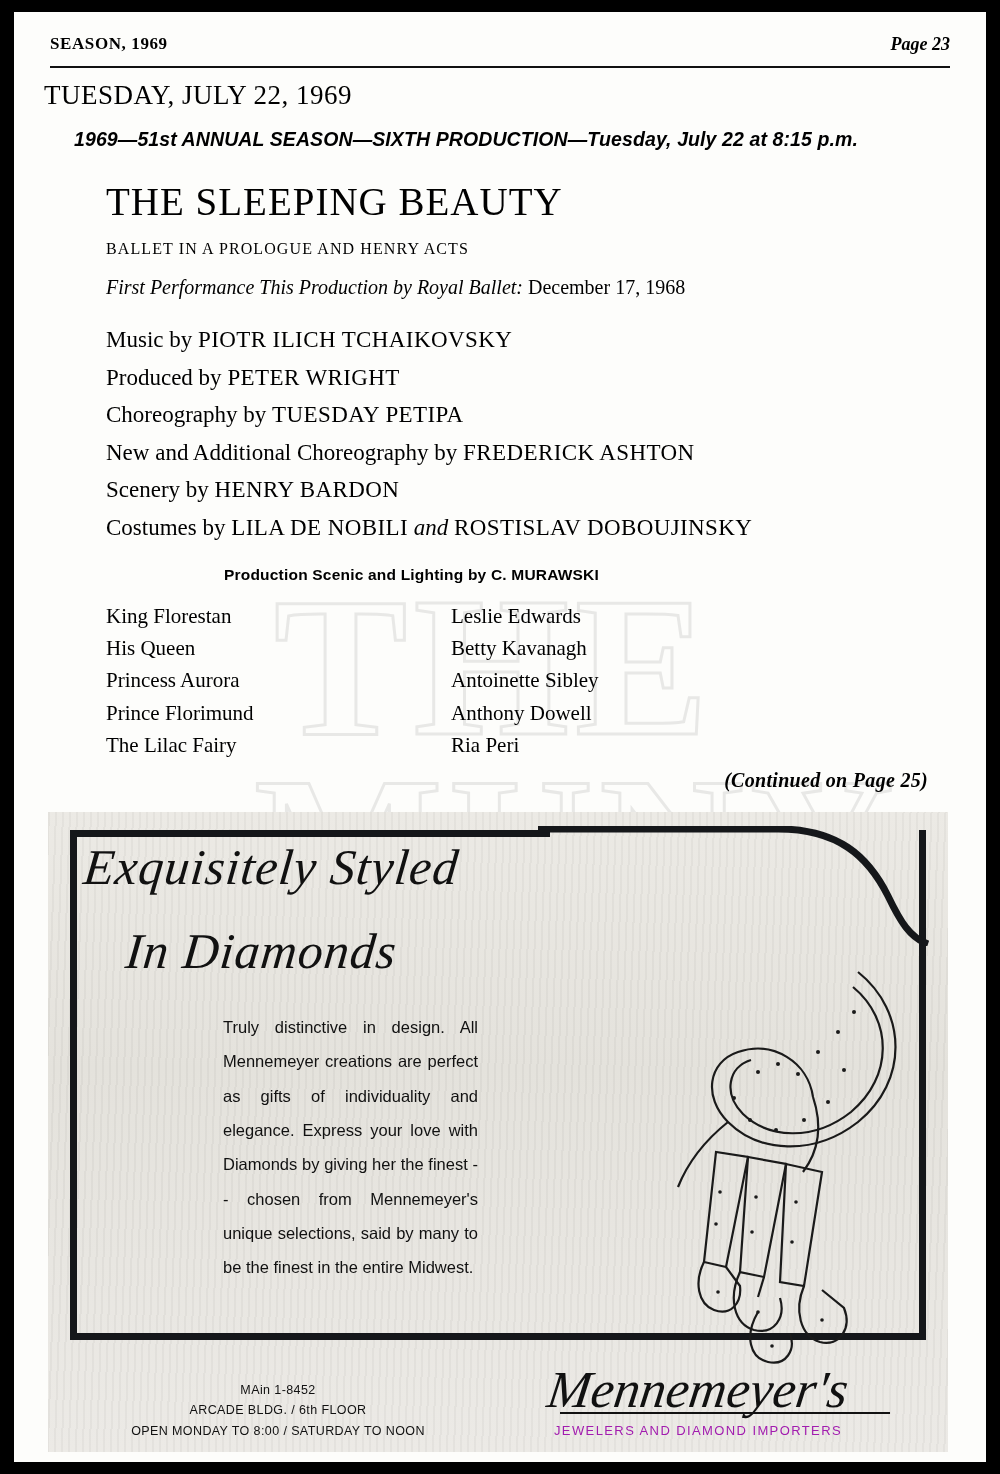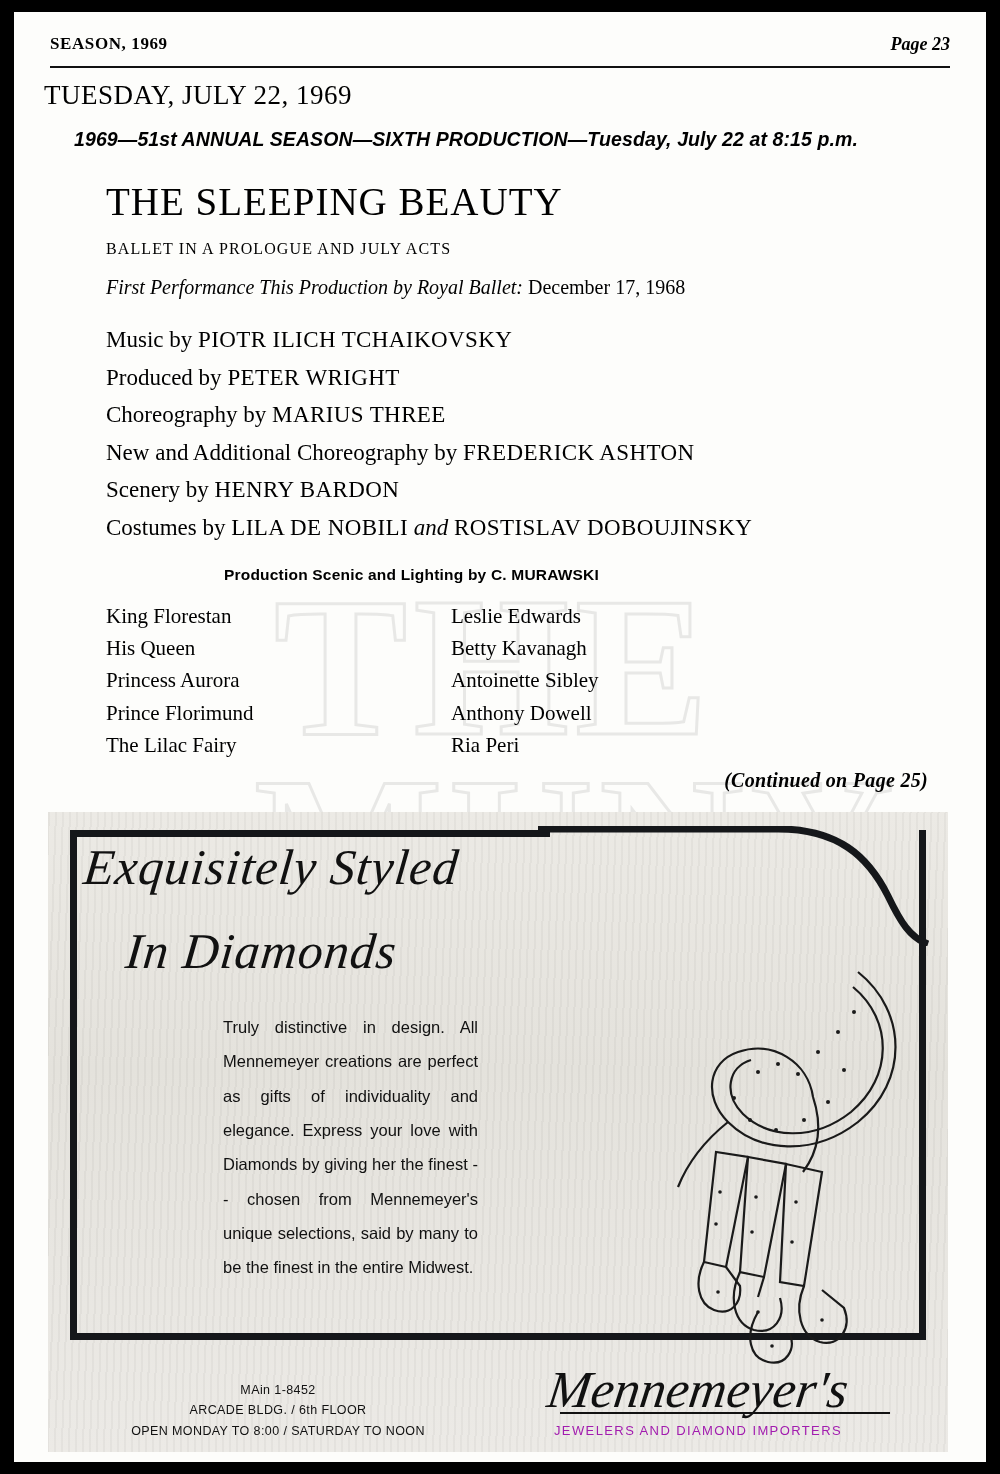--- a/index.html
+++ b/index.html
@@ -279,39 +279,39 @@
     <div class="rule"></div>
 
     <div class="date-line">TUESDAY, JULY 22, 1969</div>
 
     <div class="banner">
       <div>1969—51st ANNUAL SEASON—SIXTH PRODUCTION—Tuesday, July 22 at 8:15 p.m.</div>
     </div>
 
     <div class="body-block">
       <div class="title">THE SLEEPING BEAUTY</div>
-      <div class="subtitle">BALLET IN A PROLOGUE AND JULY ACTS</div>
+      <div class="subtitle">BALLET IN A PROLOGUE AND HENRY ACTS</div>
 
       <div class="firstperf">
         <i>First Performance This Production by Royal Ballet:</i>
         <span>December 17, 1968</span>
       </div>
 
       <div class="credits">
         <div class="credit-row">
           <span class="credit-role">Music by</span>
           <span class="credit-name">PIOTR ILICH TCHAIKOVSKY</span>
         </div>
         <div class="credit-row">
           <span class="credit-role">Produced by</span>
           <span class="credit-name">PETER WRIGHT</span>
         </div>
         <div class="credit-row">
           <span class="credit-role">Choreography by</span>
-          <span class="credit-name">MARIUS THREE</span>
+          <span class="credit-name">TUESDAY PETIPA</span>
         </div>
         <div class="credit-row">
           <span class="credit-role">New and Additional Choreography by</span>
           <span class="credit-name">FREDERICK ASHTON</span>
         </div>
         <div class="credit-row">
           <span class="credit-role">Scenery by</span>
           <span class="credit-name">HENRY BARDON</span>
         </div>
         <div class="credit-row">

